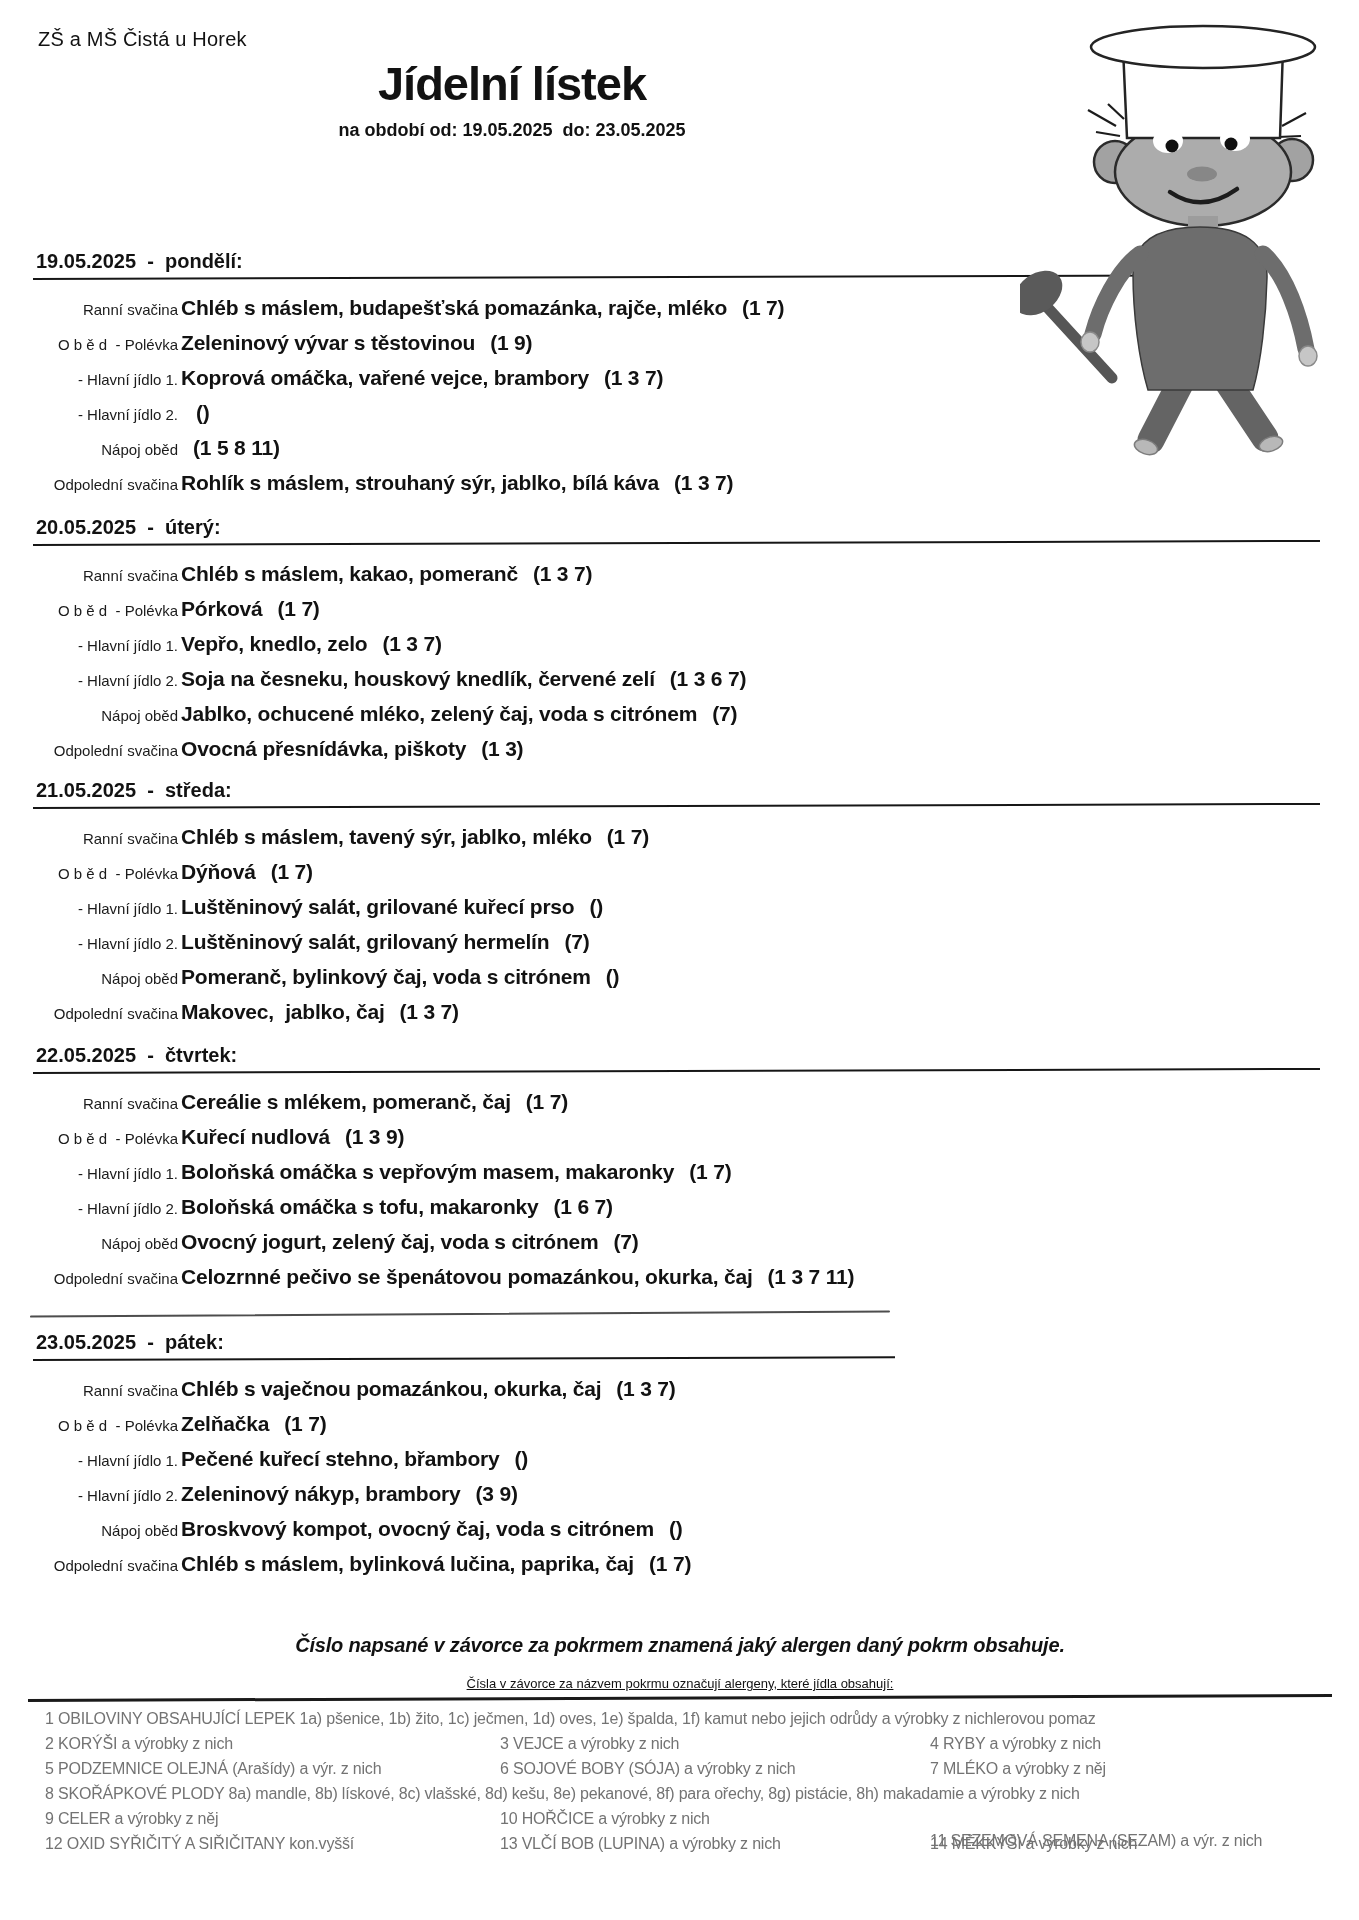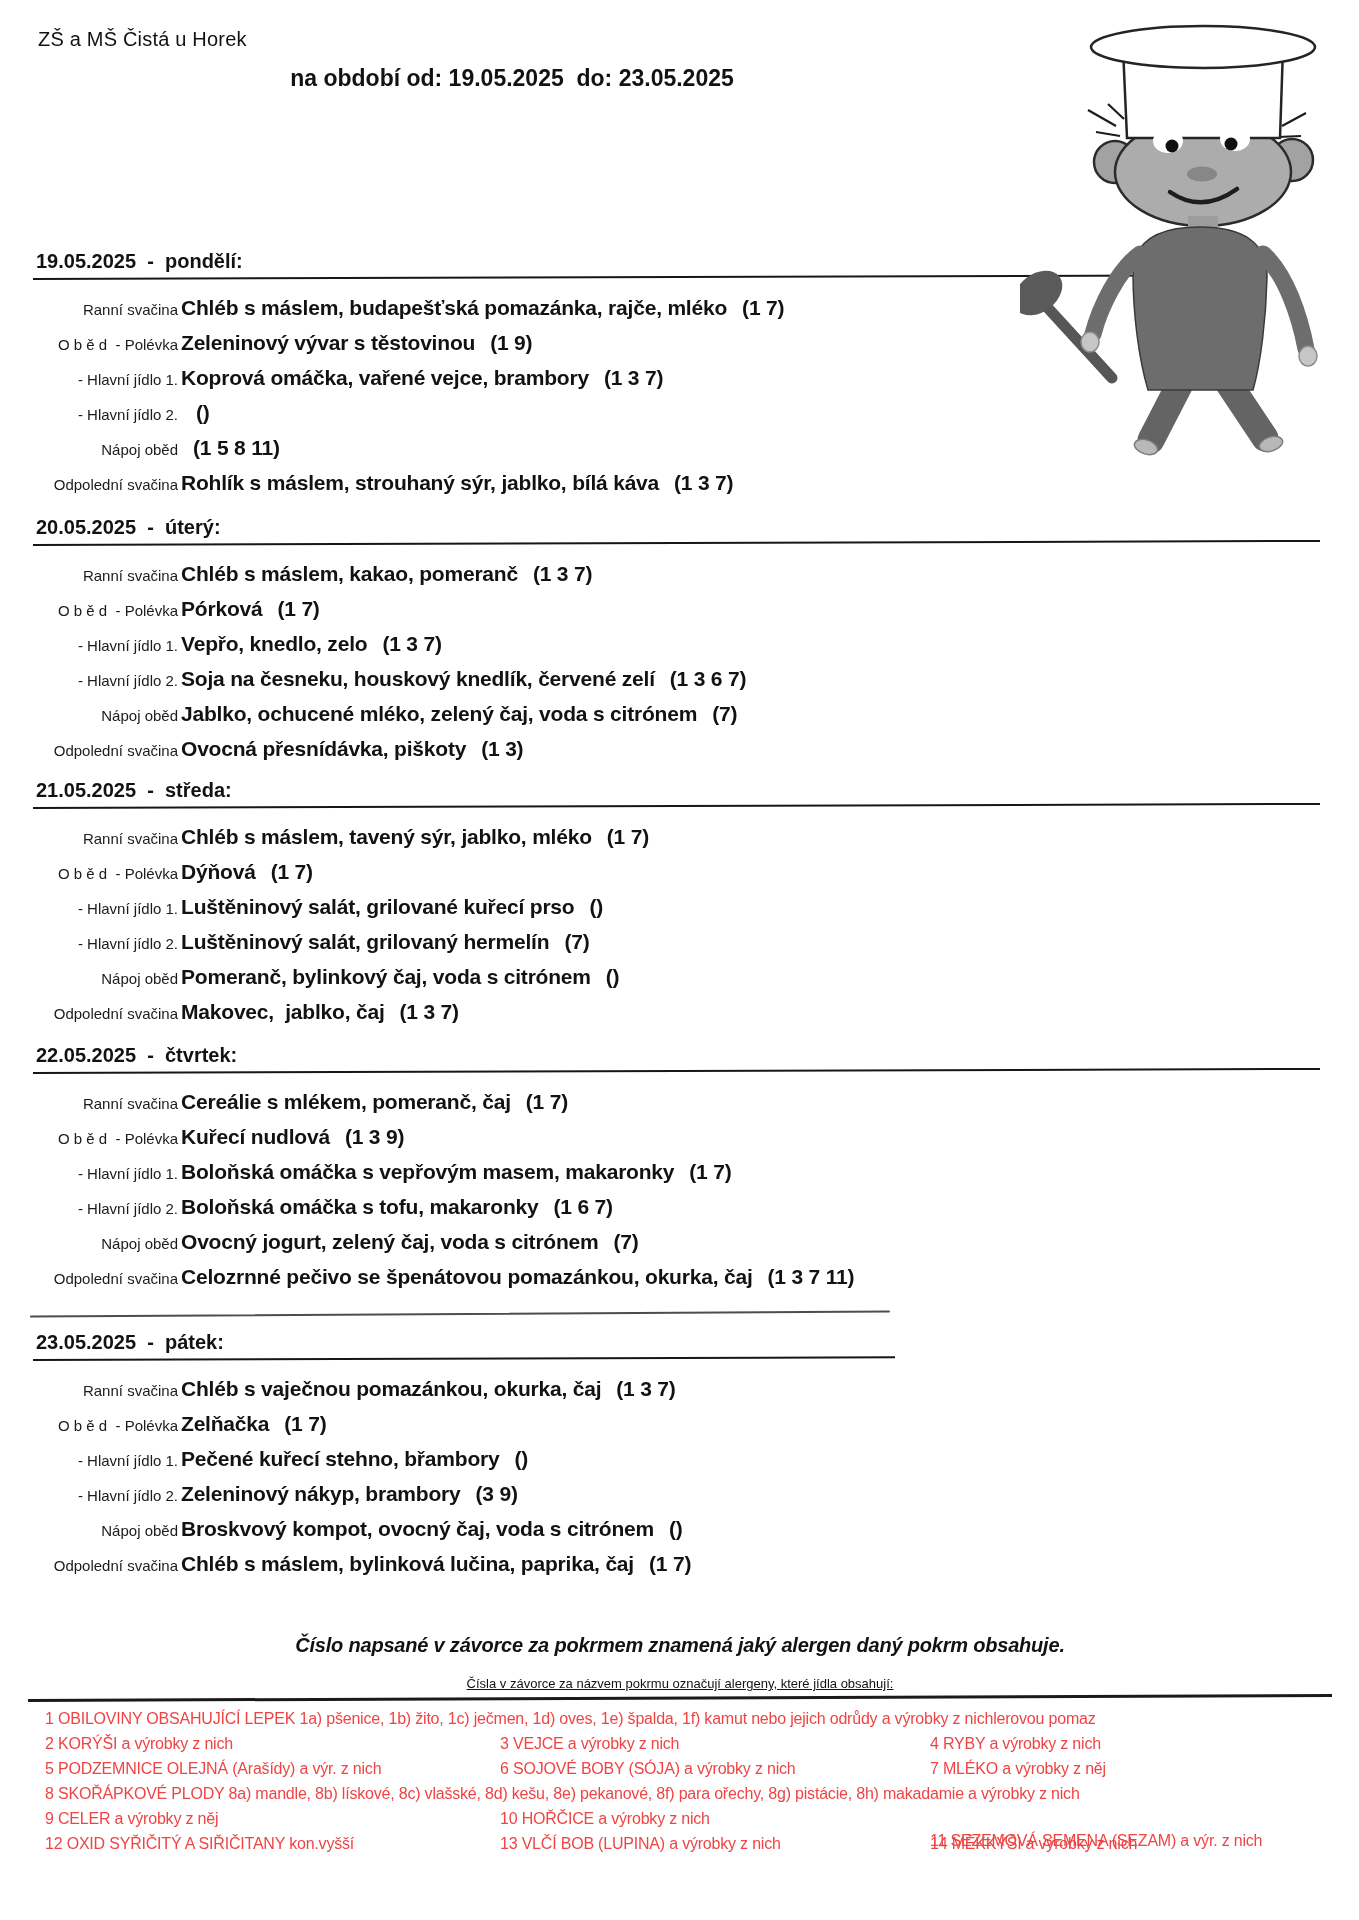--- a/index.html
+++ b/index.html
@@ -1,49 +1,50 @@
 <!DOCTYPE html>
 <html><head>
 <meta charset="utf-8">
 <style>
   html,body{margin:0;padding:0;background:#e8e8e8;}
   .page{position:relative;width:1359px;height:1920px;background:#ffffff;overflow:hidden;
         font-family:"Liberation Sans","DejaVu Sans",sans-serif;color:#121212;}
   .school{position:absolute;left:38px;top:28px;font-size:20px;letter-spacing:.2px;}
   .title-wrap{position:absolute;left:0;top:56px;width:1024px;text-align:center;}
   .title{font-size:47px;font-weight:700;letter-spacing:-1px;}
-  .subtitle{margin-top:9px;font-size:23px;font-weight:700;white-space:pre;}
+  .subtitle{margin-top:9px;font-size:18px;font-weight:700;white-space:pre;}
   .chef{position:absolute;left:1020px;top:12px;width:310px;height:445px;z-index:3;}
   .day{position:absolute;left:0;width:1359px;z-index:1;}
   .day-header{position:absolute;left:36px;top:0;font-size:20px;font-weight:700;white-space:pre;}
   .day-rule{position:absolute;left:33px;top:28px;height:2px;background:#161616;transform:rotate(-0.18deg);transform-origin:left center;}
   .meal-row{position:absolute;left:36px;width:1310px;display:flex;align-items:baseline;}
   .meal-label{flex:none;display:inline-block;width:142px;text-align:right;font-size:15px;white-space:pre;color:#1b1b1b;}
   .meal-item{margin-left:3px;font-size:21px;font-weight:700;white-space:pre;letter-spacing:-.2px;}
   .meal-allerg{margin-left:15px;font-size:21px;font-weight:700;letter-spacing:-.2px;}
   .wavy{position:absolute;left:30px;top:1313px;width:860px;height:2px;background:#2e2e2e;
         transform:rotate(-0.35deg);border-radius:2px;opacity:.85;z-index:1;}
   .note1{position:absolute;left:30px;top:1634px;width:1300px;text-align:center;
          font-size:20px;font-style:italic;font-weight:700;letter-spacing:-.2px;}
   .note2{position:absolute;left:30px;top:1676px;width:1300px;text-align:center;
          font-size:13px;text-decoration:underline;}
   .footer-rule{position:absolute;left:28px;top:1699px;width:1304px;height:3px;background:#1a1a1a;
          transform:rotate(-0.22deg);transform-origin:left center;}
   .legend{position:absolute;left:30px;top:1710px;width:1325px;z-index:1;}
   .legend-row{position:absolute;left:0;width:1325px;height:25px;}
-  .legend-cell{position:absolute;top:0;font-size:16px;white-space:nowrap;color:#ef4444;letter-spacing:-.2px;}
+  .legend-cell{position:absolute;top:0;font-size:16px;white-space:nowrap;color:#737373;letter-spacing:-.2px;}
 </style>
 </head>
 <body>
 
 <div class="page">
 
   <div class="school">ZŠ a MŠ Čistá u Horek</div>
 
   <div class="title-wrap">
+    <div class="title">Jídelní lístek</div>
     <div class="subtitle">na období od: 19.05.2025  do: 23.05.2025</div>
   </div>
 
   <svg class="chef" viewBox="0 0 310 445" aria-hidden="true">
 
     <g stroke="#1c1c1c" stroke-width="2.2">
       <line x1="96" y1="114" x2="68" y2="98"></line>
       <line x1="100" y1="124" x2="76" y2="120"></line>
       <line x1="104" y1="107" x2="88" y2="92"></line>
       <line x1="262" y1="114" x2="286" y2="101"></line>

